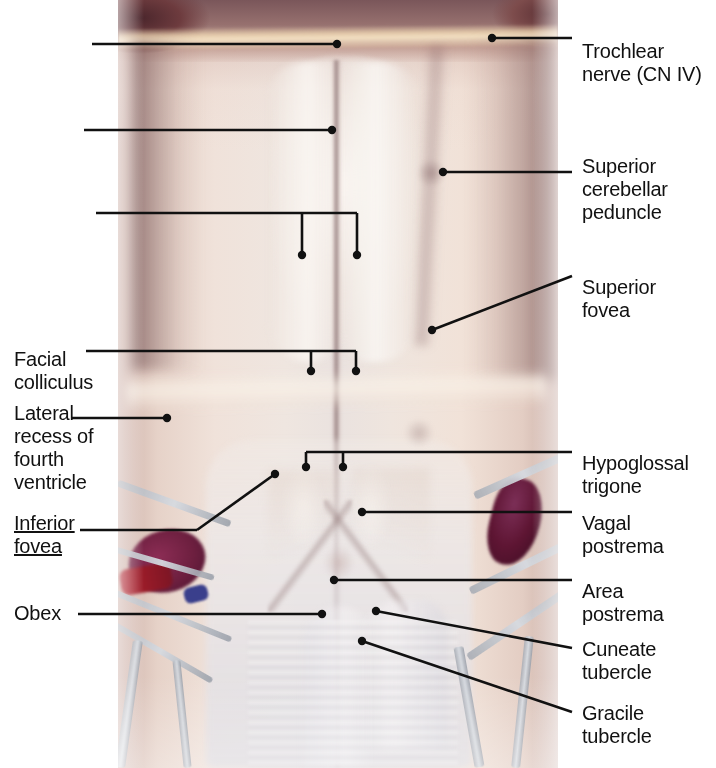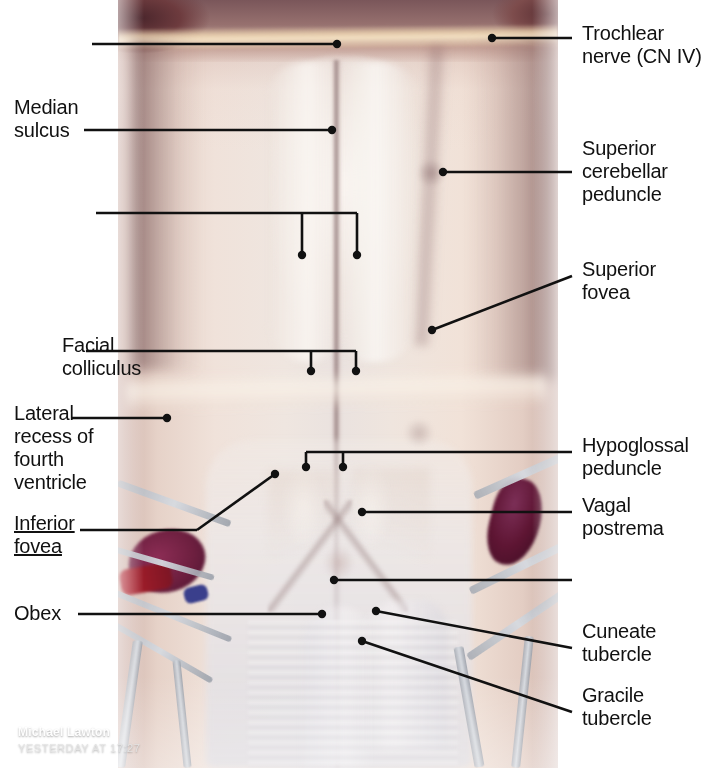--- a/index.html
+++ b/index.html
@@ -249,21 +249,21 @@
 
   .label{
     position:absolute;
     color:#111111;
     font-size:20px;
     line-height:23px;
     letter-spacing:-0.2px;
     white-space:pre-line;
     font-family:"Liberation Sans", sans-serif;
   }
-  .label.right{text-align:left;}
+  .label.right{text-align:left;margin-top:18px;}
   .label.left{text-align:left;}
 
   
   #watermark{
     position:absolute;left:18px;bottom:14px;
     pointer-events:none;
   }
   #wm-name{
     color:rgba(255,255,255,0.96);
     font-size:12px;font-weight:bold;
@@ -402,25 +402,23 @@
         <circle cx="376" cy="611" r="4.2" stroke="none"></circle>
       </g>
       <g>
         <line x1="572" y1="712" x2="362" y2="641"></line>
         <circle cx="362" cy="641" r="4.2" stroke="none"></circle>
       </g>
     </g>
   </svg>
 
 
-  <div class="label left" style="left:14px; top:96px;">Median
-sulcus</div>
-
-
-  <div class="label left" style="left:14px; top:334px;margin-left:48px;">Facial
+
+
+  <div class="label left" style="left:14px; top:348px;">Facial
 colliculus</div>
 
   <div class="label left" style="left:14px; top:402px;">Lateral
 recess of
 fourth
 ventricle</div>
 
   <div class="label left" style="left:14px; top:512px;text-decoration:underline;">Inferior
 fovea</div>
 
@@ -430,30 +428,28 @@
 nerve (CN IV)</div>
 
   <div class="label right" style="left:582px; top:137px;">Superior
 cerebellar
 peduncle</div>
 
   <div class="label right" style="left:582px; top:258px;">Superior
 fovea</div>
 
   <div class="label right" style="left:582px; top:434px;">Hypoglossal
-peduncle</div>
+trigone</div>
 
   <div class="label right" style="left:582px; top:494px;">Vagal
 postrema</div>
 
+  <div class="label right" style="left:582px; top:562px;">Area
+postrema</div>
 
   <div class="label right" style="left:582px; top:620px;">Cuneate
 tubercle</div>
 
   <div class="label right" style="left:582px; top:684px;">Gracile
 tubercle</div>
 
-  <div id="watermark">
-    <div id="wm-name">Michael Lawton</div>
-    <div id="wm-time">YESTERDAY AT 17:27</div>
-  </div>
 
 </div>
 
 </body></html>

